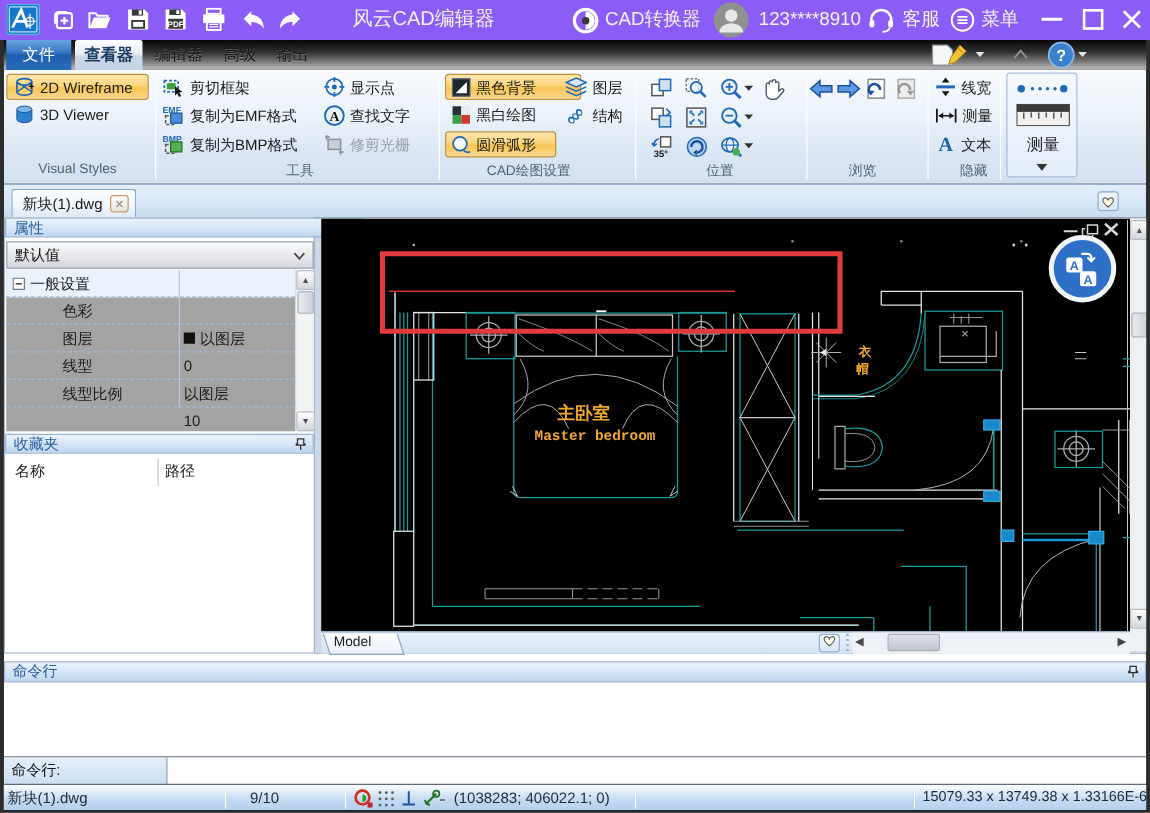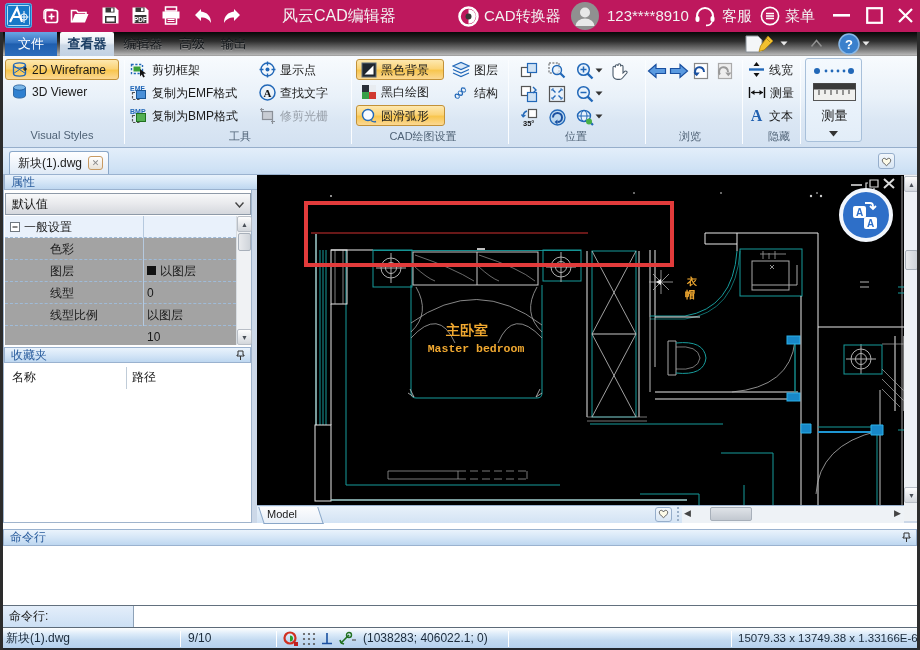--- a/index.html
+++ b/index.html
@@ -2,21 +2,21 @@
 <html><head>
 <meta charset="utf-8">
 <style>
 * { margin:0; padding:0; box-sizing:border-box; }
 html,body { width:920px; height:650px; overflow:hidden; }
 body { font-family:"Liberation Sans", sans-serif; position:relative; background:#000; }
 #app { position:absolute; left:0; top:0; width:920px; height:650px; }
 .abs { position:absolute; }
 
 
-#titlebar { left:0; top:0; width:920px; height:32px; background:#be185d; }
+#titlebar { left:0; top:0; width:920px; height:32px; background:#8b5cf6; }
 #titlebar svg { position:absolute; }
 .ttxt { position:absolute; color:#f2f2f2; font-size:15px; line-height:32px; }
 #apptitle { font-size:16px; }
 
 
 #tabrow { left:0; top:32px; width:920px; height:24px;
   background:linear-gradient(#080808 0%, #2e2e2e 38%, #787878 72%, #b2b2b2 94%, #9a9a9a 100%); }
 .rtab { position:absolute; top:0; height:24px; font-size:13px; text-align:center; line-height:24px; }
 #tab-file { left:5px; width:52px; color:#fff; background:linear-gradient(#6aa6e4, #3372c0 45%, #1f5eae 50%, #2a6cbc); }
 #tab-view { left:60px; width:54px; color:#1b3d63; font-weight:bold;
@@ -248,21 +248,21 @@
         <circle cx="8.5" cy="8.5" r="7.5" fill="none" stroke="#2268b8" stroke-width="1.5"></circle>
         <text x="8.5" y="12.5" font-size="11" font-weight="bold" fill="#111" text-anchor="middle" font-family="Liberation Serif">A</text>
       </svg>查找文字</div>
     <div class="rbtn dis" style="left:256px;top:50px;">
       <svg class="ic" width="17" height="17" viewBox="0 0 17 17">
         <rect x="3.5" y="4.5" width="10" height="8" fill="#c8cdd4" stroke="#8a9098" stroke-width="1.2"></rect>
         <path d="M1 2.5 h4 M2.5 1 v4 M12 14.5 h4 M13.5 13 v4" stroke="#8a9098" stroke-width="1.2"></path>
       </svg>修剪光栅</div>
     <div class="glabel" style="left:187px;">工具</div>
 
-    <div class="rbtn sel" style="left:353px;top:3px;width:88px;padding-left:4px;">
+    <div class="rbtn sel" style="left:353px;top:3px;width:109px;padding-left:4px;">
       <svg class="ic" width="16" height="16" viewBox="0 0 16 16">
         <rect x="1" y="1" width="14" height="14" fill="#20262e" stroke="#5a6a7a"></rect>
         <path d="M3.5 12.5 L12.5 3.5 v9 z" fill="#fff"></path>
       </svg>黑色背景</div>
     <div class="rbtn" style="left:353px;top:26px;padding-left:5px;">
       <svg class="ic" width="16" height="16" viewBox="0 0 16 16">
         <rect x="1" y="1" width="7" height="7" fill="#2a3038"></rect>
         <rect x="8" y="1" width="7" height="7" fill="#e8ecf0"></rect>
         <rect x="1" y="8" width="7" height="7" fill="#38a048"></rect>
         <rect x="8" y="8" width="7" height="7" fill="#d03830"></rect>
@@ -617,21 +617,21 @@
     <div class="abs" style="left:420px;top:1px;width:2px;height:16px;background:repeating-linear-gradient(#9ab0c8 0 2px, transparent 2px 4px);"></div>
     <div class="abs" style="left:425px;top:0px;width:222px;height:17px;background:#eef2f6;">
       <div class="abs" style="left:2px;top:2px;font-size:9px;color:#444;">◀</div>
       <div class="sthumb" style="left:28px;top:1px;height:14px;width:42px;background:linear-gradient(#dfe3e8,#c2c8d0);"></div>
       <div class="abs" style="right:3px;top:2px;font-size:9px;color:#444;">▶</div>
     </div>
   </div>
   <div id="statusbar" class="abs">
     <div class="sitem" style="left:6px;">新块(1).dwg</div>
     <div class="ssep" style="left:180px;"></div>
-    <div class="sitem" style="left:188px;text-align:center;">9/10</div>
+    <div class="sitem" style="left:200px;text-align:center;">9/10</div>
     <div class="ssep" style="left:276px;"></div>
     <svg class="abs" style="left:283px;top:3px;" width="75" height="16" viewBox="0 0 75 16">
       <circle cx="7" cy="7" r="5.5" fill="none" stroke="#d03020" stroke-width="2.2"></circle>
       <path d="M7 4.5 a3 3 0 0 1 0 6 z" fill="#28a028"></path>
       <rect x="11" y="11" width="4" height="4" fill="#c02020"></rect>
       <g fill="#555">
           <circle cx="21" cy="3" r="1.1"></circle>
           <circle cx="26" cy="3" r="1.1"></circle>
           <circle cx="31" cy="3" r="1.1"></circle>
           <circle cx="21" cy="8" r="1.1"></circle>

